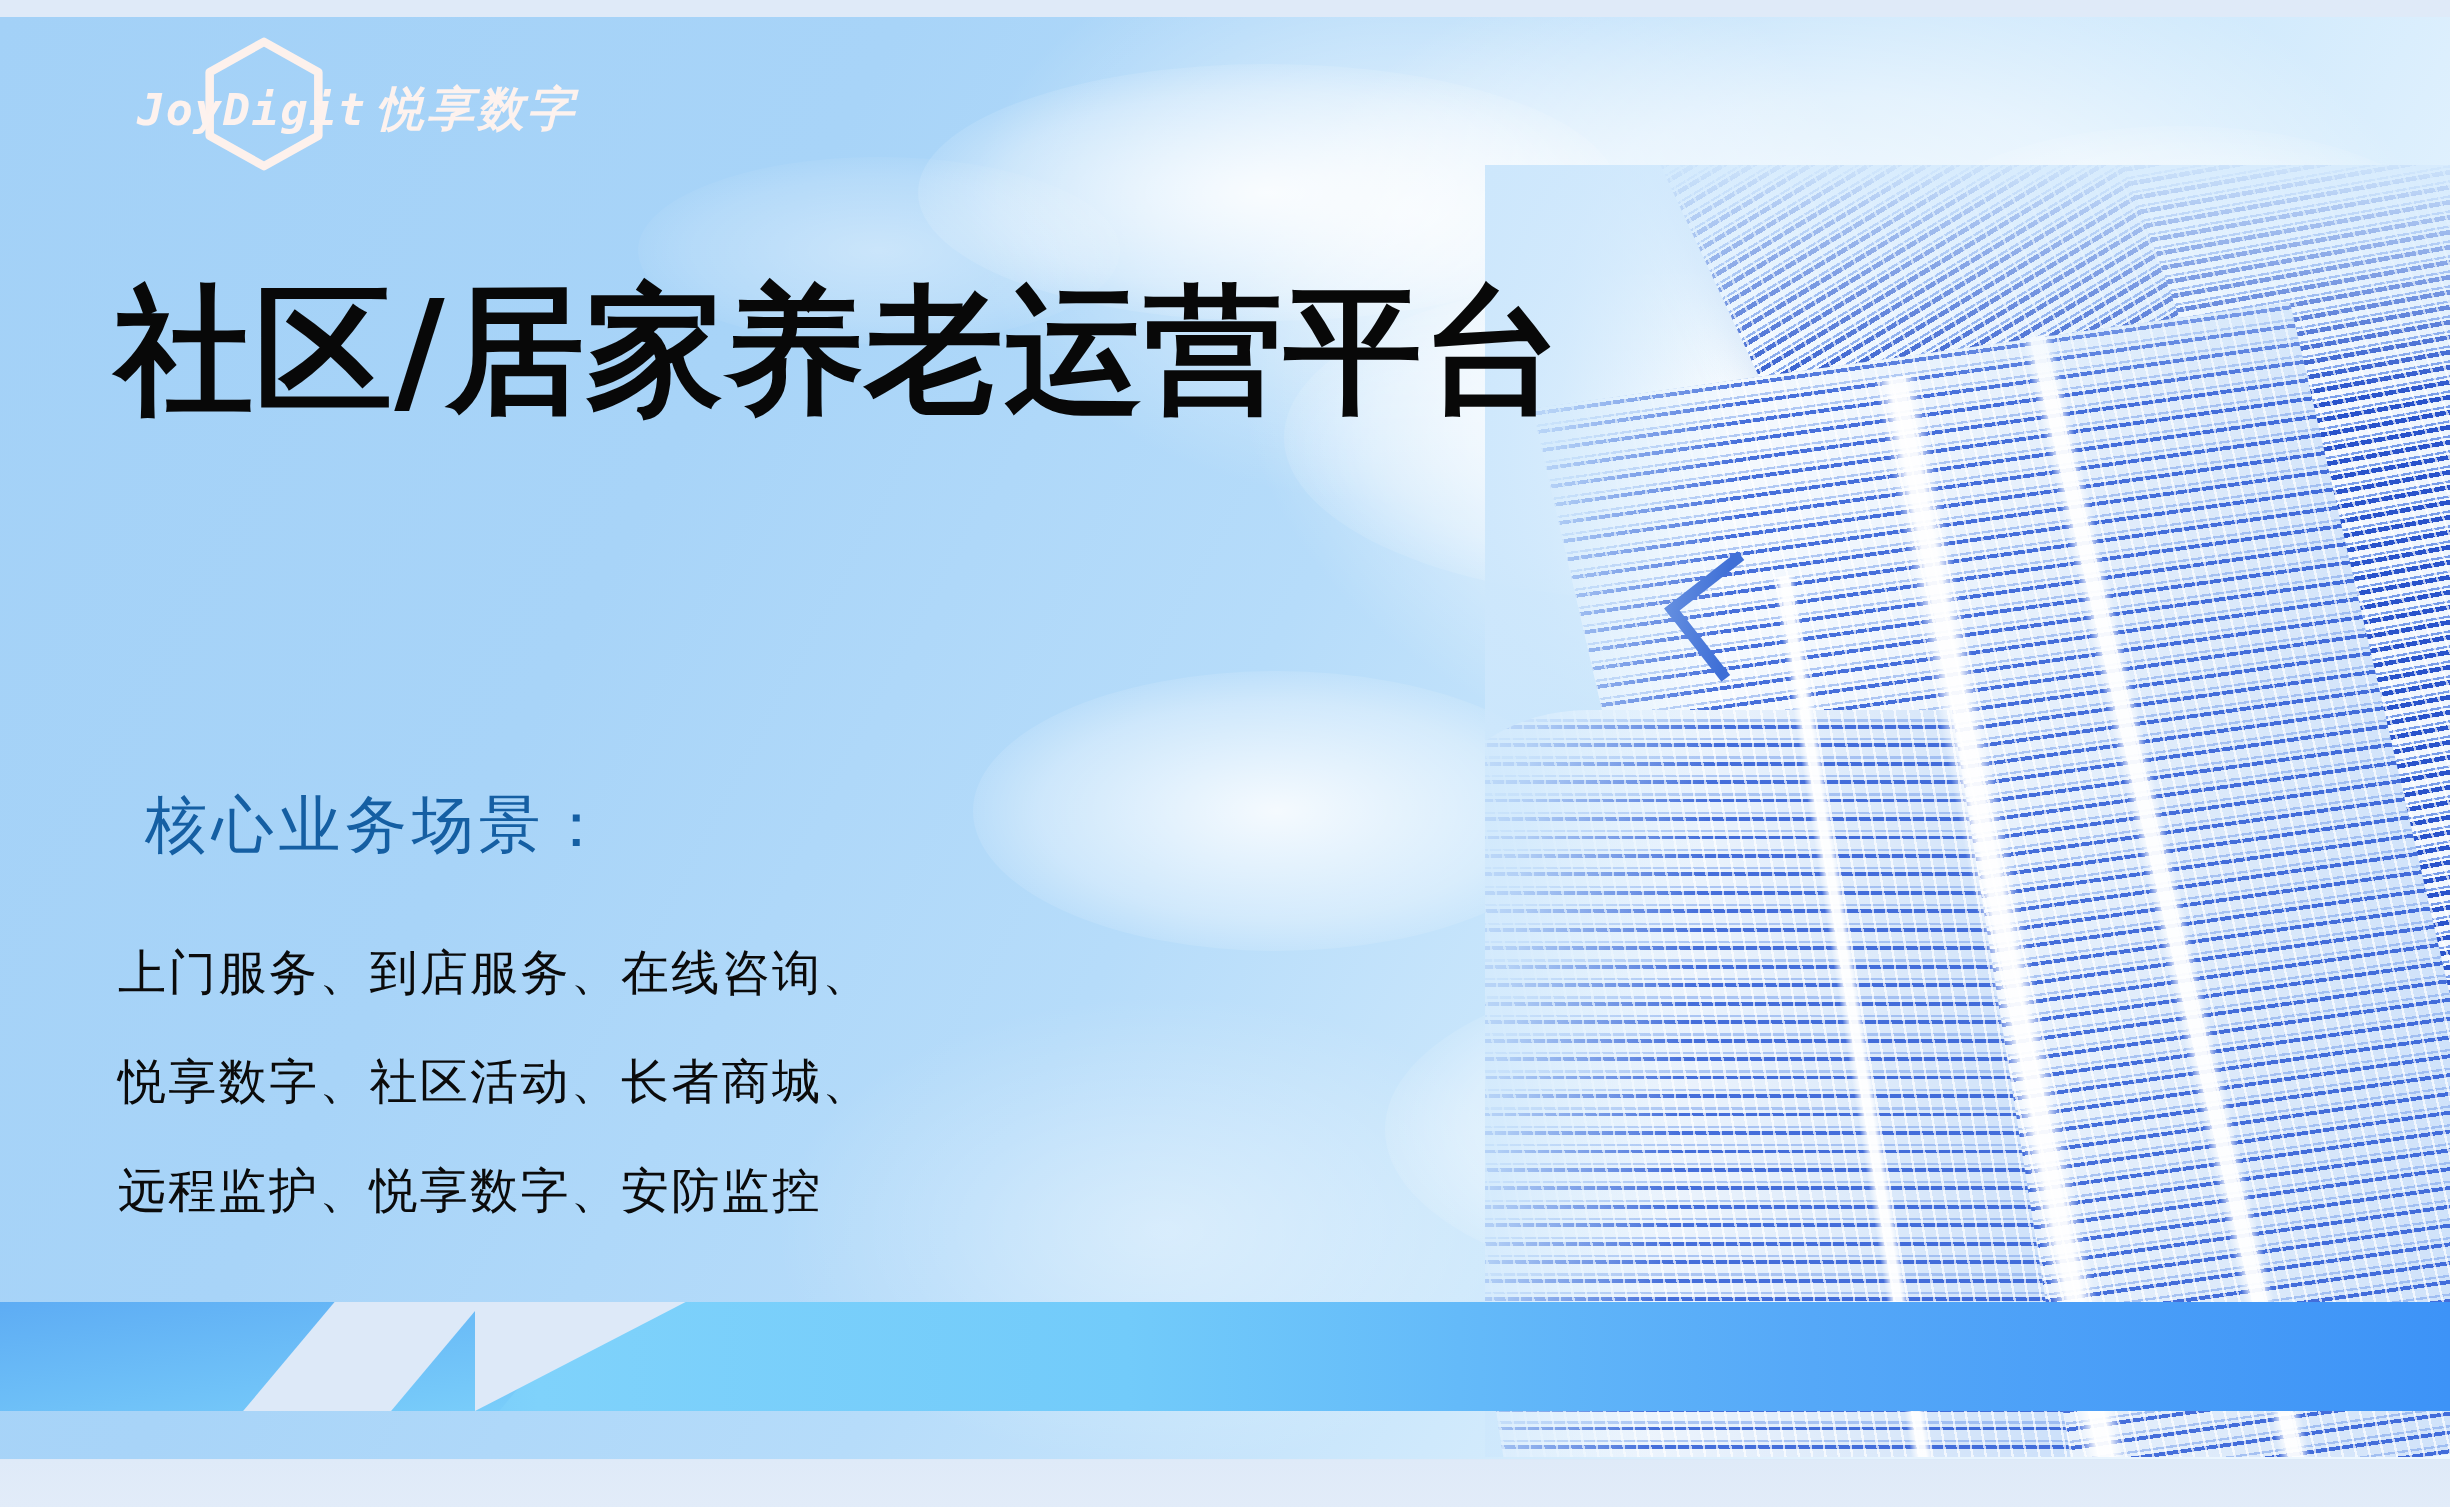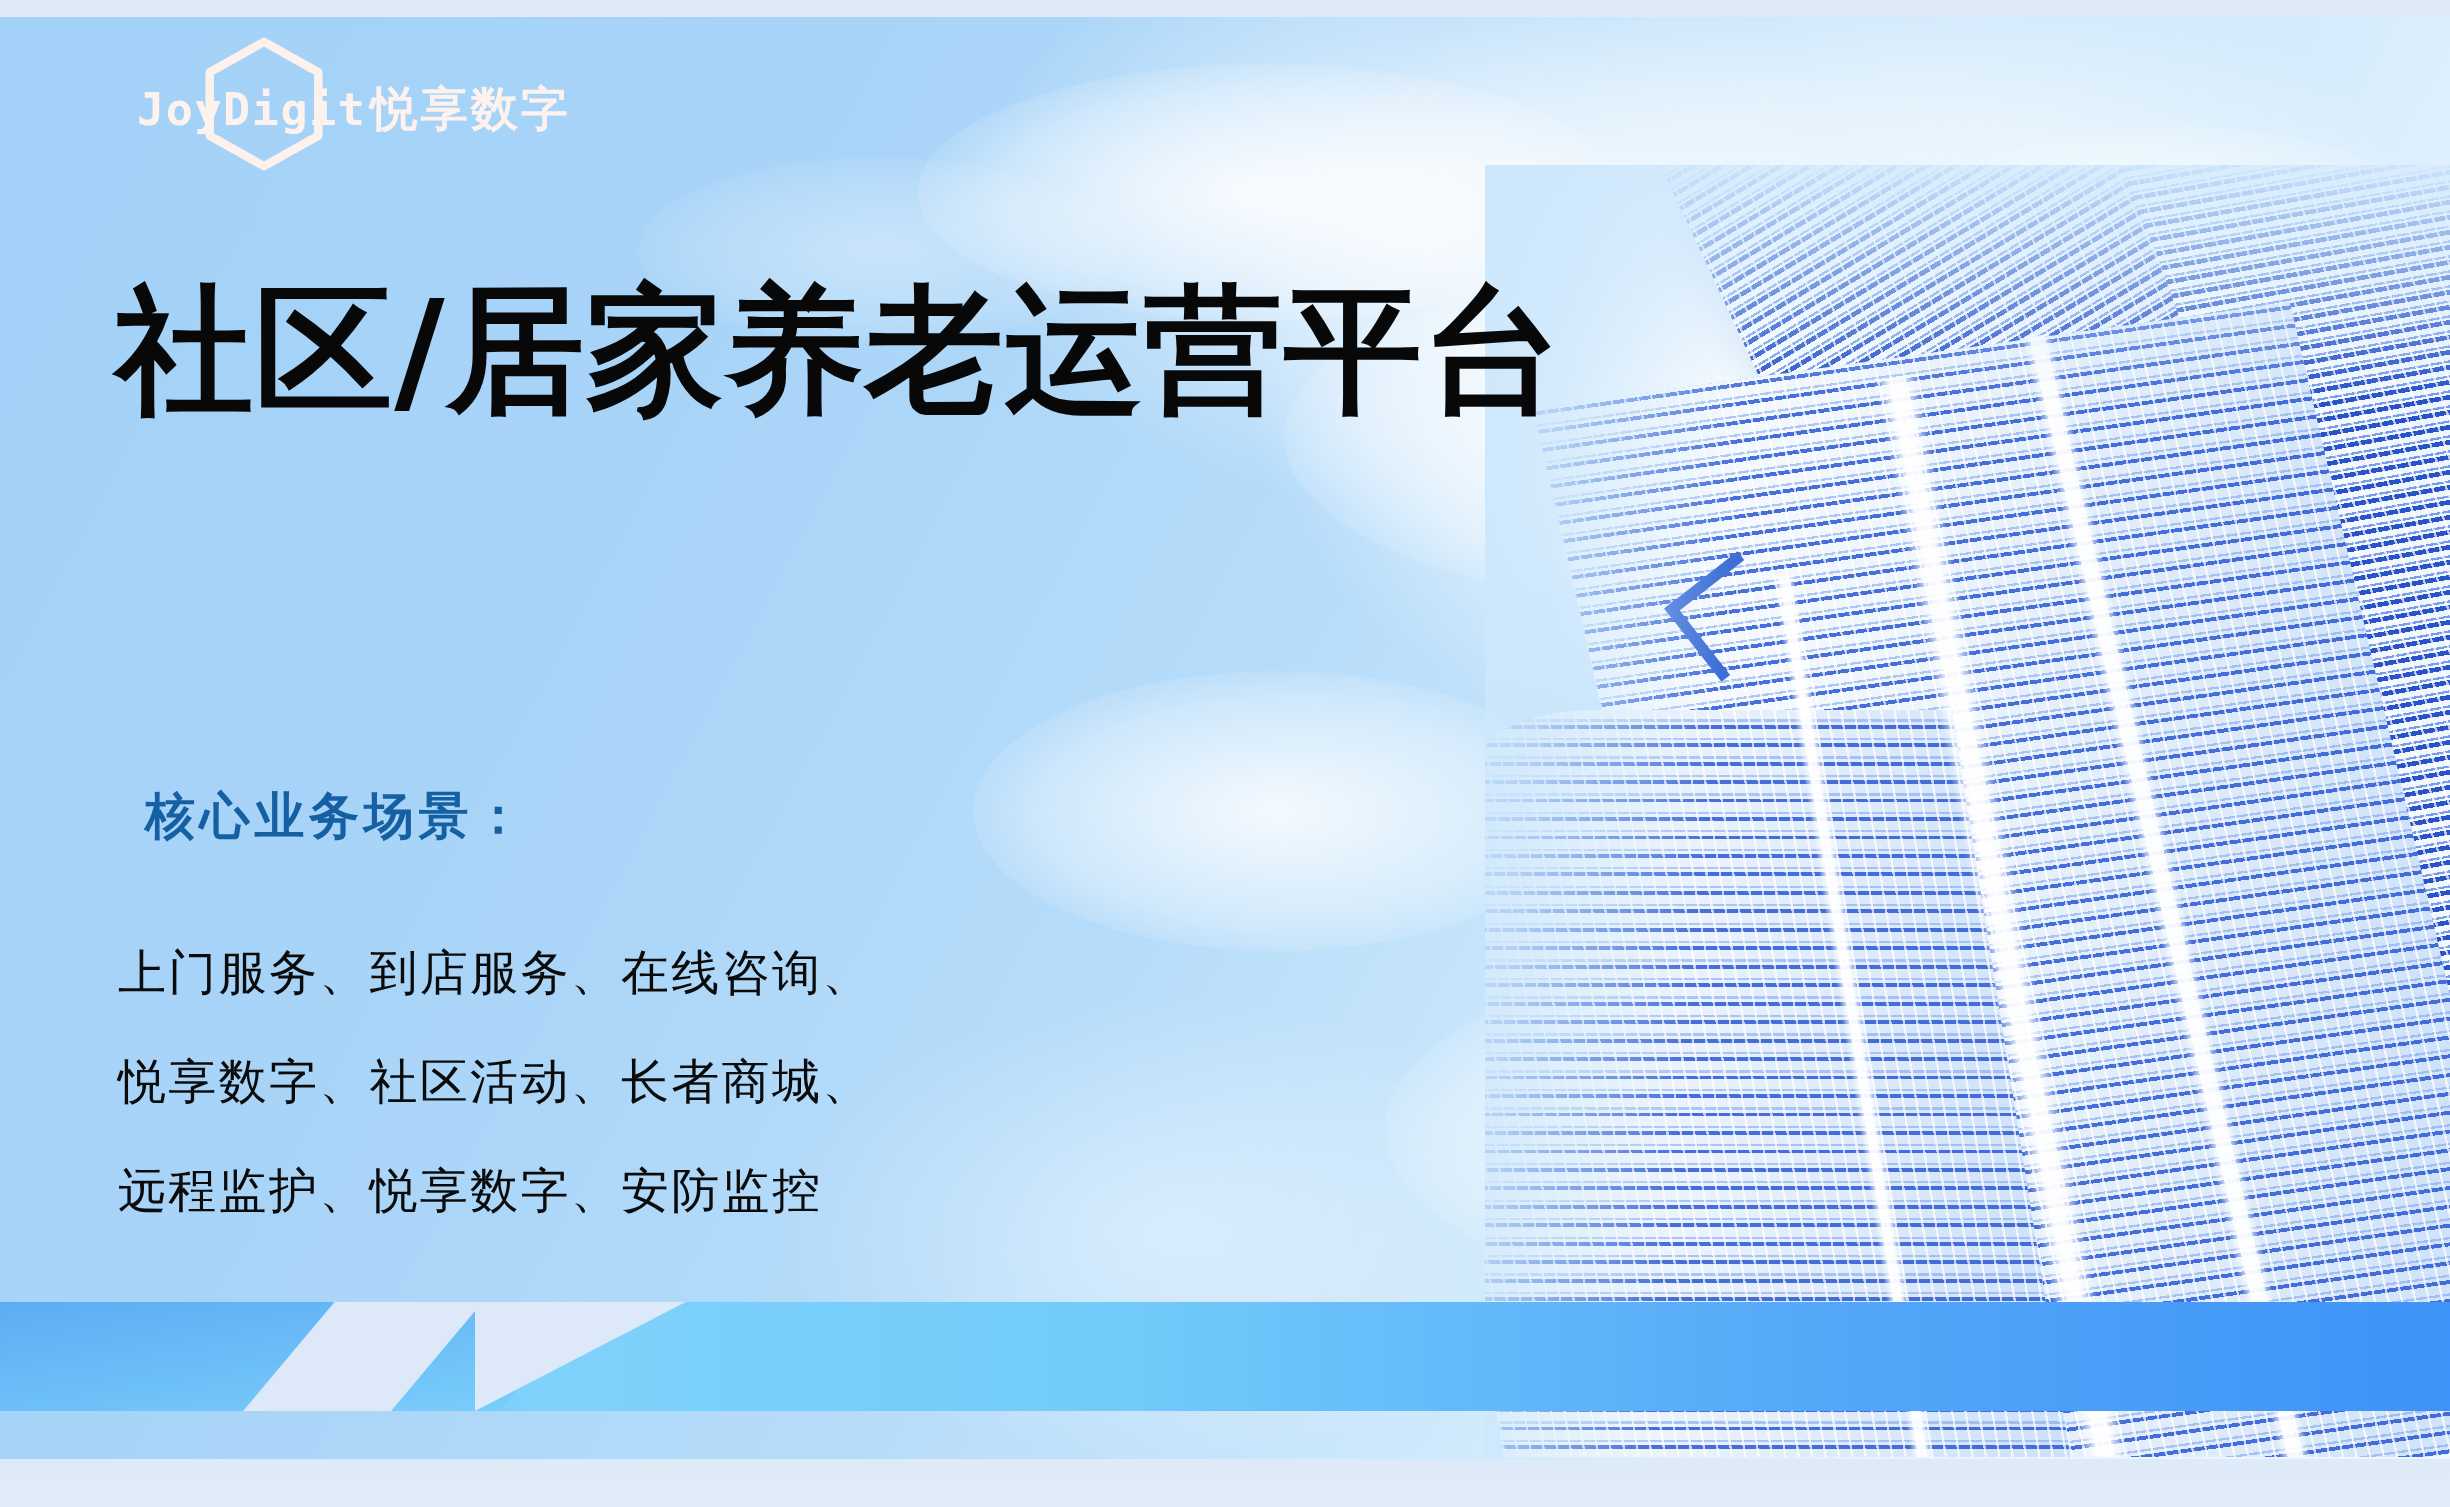--- a/index.html
+++ b/index.html
@@ -172,22 +172,23 @@
     z-index: 40;
   }
   .logo-hex {
     position: absolute;
     left: 68px; top: -14px;
     width: 118px; height: 134px;
   }
   .logo-hex svg { display: block; }
   .logo-text {
     position: relative;
-    display: flex; align-items: baseline; gap: 4px;
+    display: flex; align-items: baseline; gap: 10px;
     z-index: 2;
+    font-style: italic;
   }
   .logo-latin {
     font-family: "DejaVu Sans Mono", monospace;
     font-weight: 700;
     font-size: 45px;
     letter-spacing: 1.6px;
     color: #fdf2ee;
   }
   .logo-cn {
     font-family: "DejaVu Sans", sans-serif;
@@ -210,22 +211,22 @@
     color: #080808;
     white-space: nowrap;
     z-index: 30;
   }
 
   
   .subhead {
     position: absolute;
     left: 145px; top: 766px;
     font-family: "DejaVu Sans", sans-serif;
-    font-weight: 700;
-    font-size: 50px;
+    font-weight: 400;
+    font-size: 62px;
     letter-spacing: 4.7px;
     color: #155fa3;
     white-space: nowrap;
     z-index: 30;
   }
 
   
   .body-lines {
     position: absolute;
     left: 118px; top: 917px;

